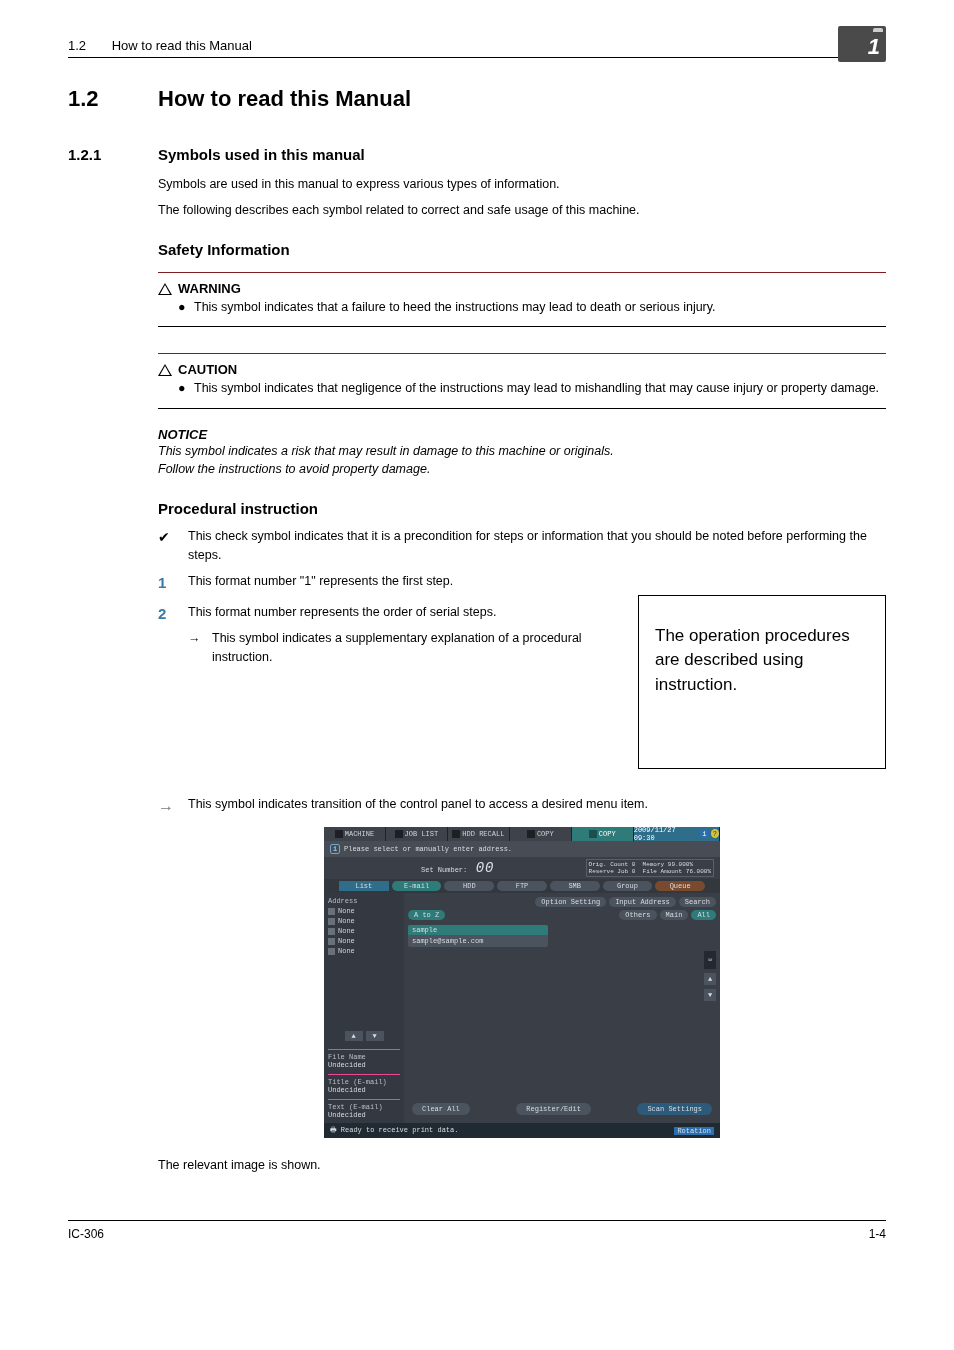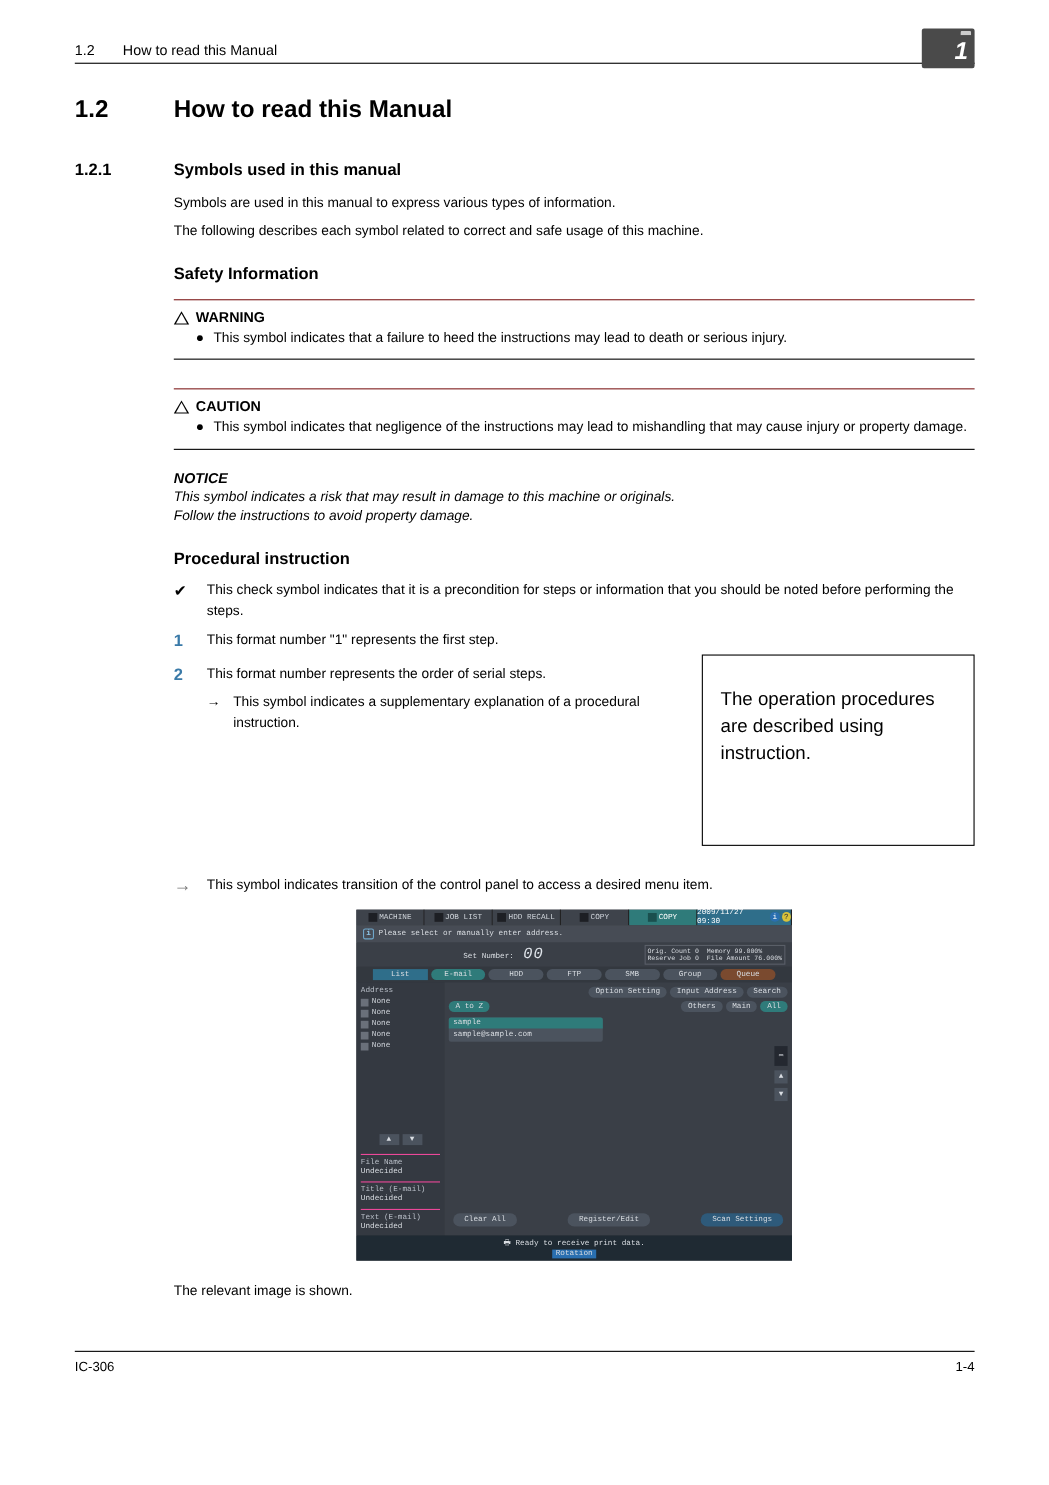--- a/index.html
+++ b/index.html
@@ -76,21 +76,21 @@
   .bbtn.grn { background:#2f7b7a; }
   .btnrow2 { display:flex; gap:3px; margin-bottom:5px; }
   .card { background:#4b535e; width:140px; padding:2px 4px; border-radius:2px; }
   .card .top { background:#2f7b7a; margin:-2px -4px 2px -4px; padding:1px 4px; border-radius:2px 2px 0 0;}
   .scroll { position:absolute; right:4px; top:58px; width:12px; display:flex; flex-direction:column; gap:4px;}
   .sbtn { width:12px; height:12px; background:#4b535e; display:flex; align-items:center; justify-content:center;}
   .sbtn.kb { background:#242830; height:18px;}
   .footer-row { display:flex; justify-content:space-between; padding:4px; margin-top:auto;}
   .fbtn { background:#4b535e; border-radius:8px; padding:2px 10px; }
   .fbtn.scan { background:#2e5a7a; }
-  .status { background:#1f2a33; padding:2px 6px; display:flex; justify-content:space-between; align-items:center;flex-direction:column;}
+  .status { background:#1f2a33; padding:2px 6px; display:flex; justify-content:space-between; align-items:center;}
   .status .rot { background:#2a6fb0; padding:0 3px;}
   .caption { margin-left: 90px; margin-top: 20px; font-size: 12.5px; }
   .page-footer { display: flex; justify-content: space-between; border-top: 1px solid #000; margin-top: 48px; padding-top: 6px; font-size: 12px; }
 </style>
 </head>
 <body>
 
 <div class="page">
 
   <div class="corner-badge">

